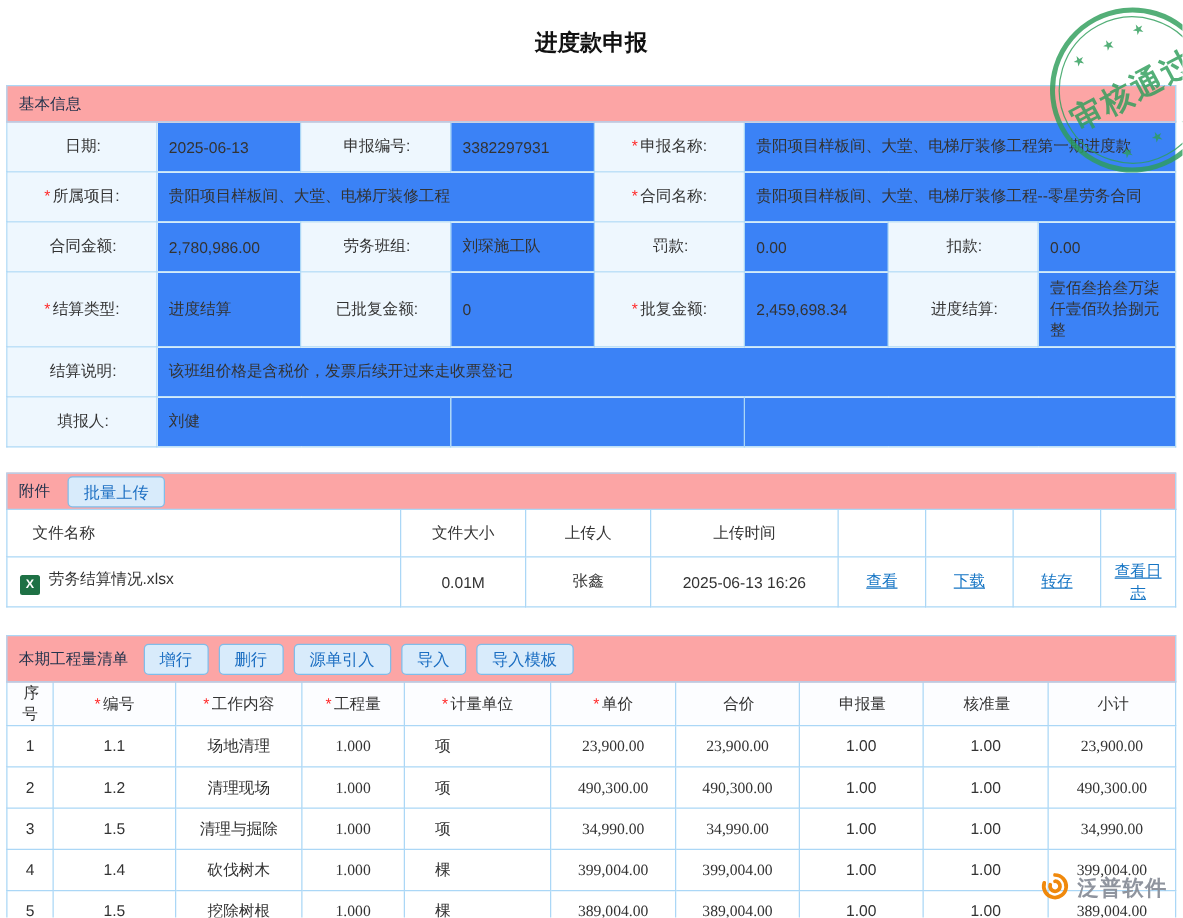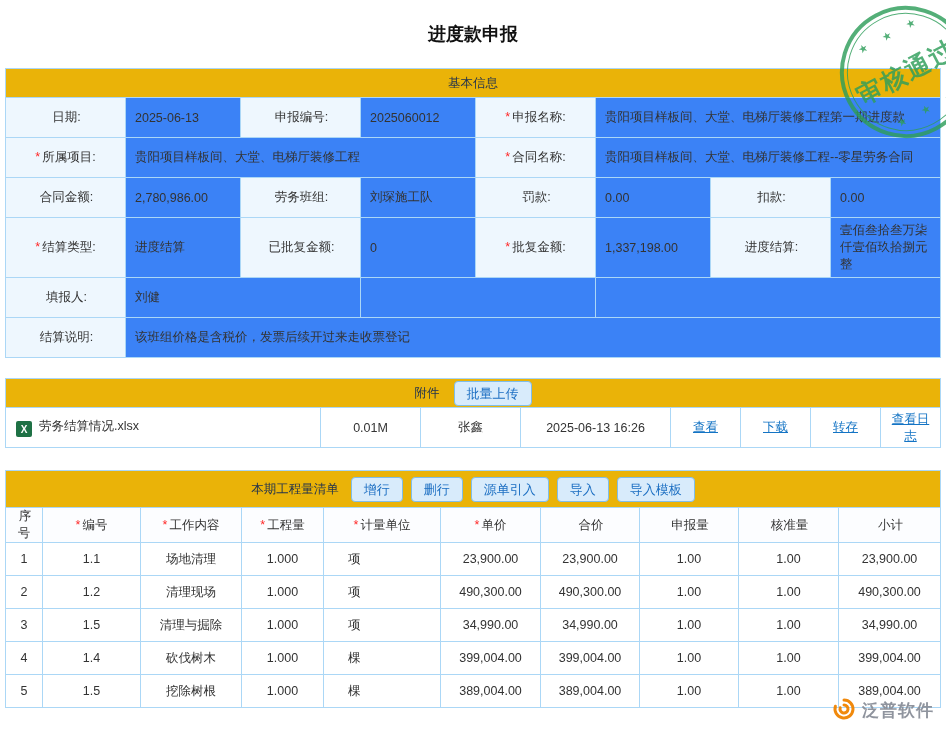--- a/index.html
+++ b/index.html
@@ -6,22 +6,22 @@
   html,body { margin:0; padding:0; }
   body {
     width:946px; height:734px; position:relative; overflow:hidden;
     background:#fff; color:#333;
     font-family:"Liberation Sans","DejaVu Sans",sans-serif; font-size:12.5px;
   }
   .page-title { height:68px; display:flex; align-items:center; justify-content:center;
     font-size:18px; font-weight:bold; color:#111; }
 
   .section { margin:0 5px; }
-  .sec-bar { display:flex; align-items:center; gap:14px; background:#eab308;
-    border:1px solid #abd7f6; height:30px; padding:0 22px; position:relative;justify-content:center; }
+  .sec-bar { display:flex; align-items:center; gap:14px; background:#fca5a5;
+    border:1px solid #abd7f6; height:30px; padding:0 9px; position:relative; }
   .sec-bar.tall { height:38px; gap:8px; }
   .sec-title { color:#24344d; }
   .sec-title.mr { margin-right:4px; }
   .gap20 { height:20px; } .gap22 { height:22px; }
 
   table { border-collapse:collapse; table-layout:fixed; width:100%; margin-top:-1px; }
   td, th { overflow:hidden; }
 
   .form td { border:1px solid #abd7f6; padding:4px 9px; background:#3b82f6; vertical-align:middle; }
   .form tr { height:40px; }
@@ -39,21 +39,21 @@
   .att .name-col { text-align:left; padding-left:20px; }
   .att td.name-col { padding-left:10px; }
   .link { color:#1474c4; text-decoration:underline; cursor:pointer; }
   .xls-icon { display:inline-flex; width:16px; height:16px; background:#1e7145; color:#fff;
     font-size:10px; font-weight:bold; align-items:center; justify-content:center;
     border-radius:2px; margin-right:7px; vertical-align:-3px; }
 
   .list th, .list td { border:1px solid #abd7f6; height:33px; padding:0 8px;
     font-weight:normal; background:#fff; text-align:center; }
   .list th { background:#fcfdff; }
-  .al-l { text-align:left; } .al-r { text-align:right; }
+  .al-l { text-align:left; } .al-r { text-align:right;font-family:Liberation Serif, serif; }
   .unit { text-align:left !important; padding-left:24px !important; }
 
   .stamp { position:absolute; top:6px; right:-26px; width:132px; height:132px;
     border:4px solid #2f9e5b; border-radius:50%; transform:rotate(-28deg);
     display:flex; align-items:center; justify-content:center; z-index:60; opacity:.82;
     pointer-events:none; background:transparent; }
   .stamp::before { content:""; position:absolute; inset:3px; border:1px solid #2f9e5b; border-radius:50%; }
   .stamp-text { color:#2f9e5b; font-size:25px; font-weight:bold; letter-spacing:2px; white-space:nowrap; }
   .stamp-stars { position:absolute; left:50%; transform:translateX(-50%); color:#2f9e5b;
     font-size:11px; letter-spacing:7px; text-indent:7px; white-space:nowrap; }
@@ -87,21 +87,21 @@
       <col style="width:120px">
         <col style="width:115px">
         <col style="width:120px">
         <col>
     </colgroup>
     <tbody>
         <tr>
       <td class="lbl"><span class="req"></span><span>日期:</span></td>
       <td>2025-06-13</td>
       <td class="lbl"><span class="req"></span><span>申报编号:</span></td>
-      <td>2025060012</td>
+      <td>3382297931</td>
       <td class="lbl"><span class="req">*</span><span>申报名称:</span></td>
       <td colspan="3">贵阳项目样板间、大堂、电梯厅装修工程第一期进度款</td>
     </tr>
     <tr>
       <td class="lbl"><span class="req">*</span><span>所属项目:</span></td>
       <td colspan="3">贵阳项目样板间、大堂、电梯厅装修工程</td>
       <td class="lbl"><span class="req">*</span><span>合同名称:</span></td>
       <td colspan="3">贵阳项目样板间、大堂、电梯厅装修工程--零星劳务合同</td>
     </tr>
     <tr>
@@ -113,33 +113,33 @@
       <td>0.00</td>
       <td class="lbl"><span class="req"></span><span>扣款:</span></td>
       <td>0.00</td>
     </tr>
     <tr class="tall">
       <td class="lbl"><span class="req">*</span><span>结算类型:</span></td>
       <td>进度结算</td>
       <td class="lbl"><span class="req"></span><span>已批复金额:</span></td>
       <td>0</td>
       <td class="lbl"><span class="req">*</span><span>批复金额:</span></td>
-      <td>1,337,198.00</td>
+      <td>2,459,698.34</td>
       <td class="lbl"><span class="req"></span><span>进度结算:</span></td>
       <td>壹佰叁拾叁万柒仟壹佰玖拾捌元整</td>
+    </tr>
+    <tr>
+      <td class="lbl"><span class="req"></span><span>结算说明:</span></td>
+      <td colspan="7">该班组价格是含税价，发票后续开过来走收票登记</td>
     </tr>
     <tr>
       <td class="lbl"><span class="req"></span><span>填报人:</span></td>
       <td colspan="2">刘健</td>
       <td colspan="2"></td>
       <td colspan="3"></td>
-    </tr>
-    <tr>
-      <td class="lbl"><span class="req"></span><span>结算说明:</span></td>
-      <td colspan="7">该班组价格是含税价，发票后续开过来走收票登记</td>
     </tr>
   </tbody>
     </table>
 </div>
 
 <div class="gap20"></div>
 
 <div class="section">
   <div class="sec-bar">
     <span class="sec-title">附件</span>
@@ -150,20 +150,30 @@
       <col style="width:315px">
         <col style="width:100px">
         <col style="width:100px">
         <col style="width:150px">
       <col style="width:70px">
         <col style="width:70px">
         <col style="width:70px">
         <col>
     </colgroup>
     <tbody>
+        <tr class="hdr">
+      <th class="name-col">文件名称</th>
+      <th>文件大小</th>
+      <th>上传人</th>
+      <th>上传时间</th>
+      <th></th>
+      <th></th>
+      <th></th>
+      <th></th>
+    </tr>
     <tr class="data">
       <td class="name-col">
         <span class="xls-icon">X</span><span>劳务结算情况.xlsx</span>
       </td>
       <td>0.01M</td>
       <td>张鑫</td>
       <td>2025-06-13 16:26</td>
       <td><span class="link">查看</span></td>
       <td><span class="link">下载</span></td>
       <td><span class="link">转存</span></td>

